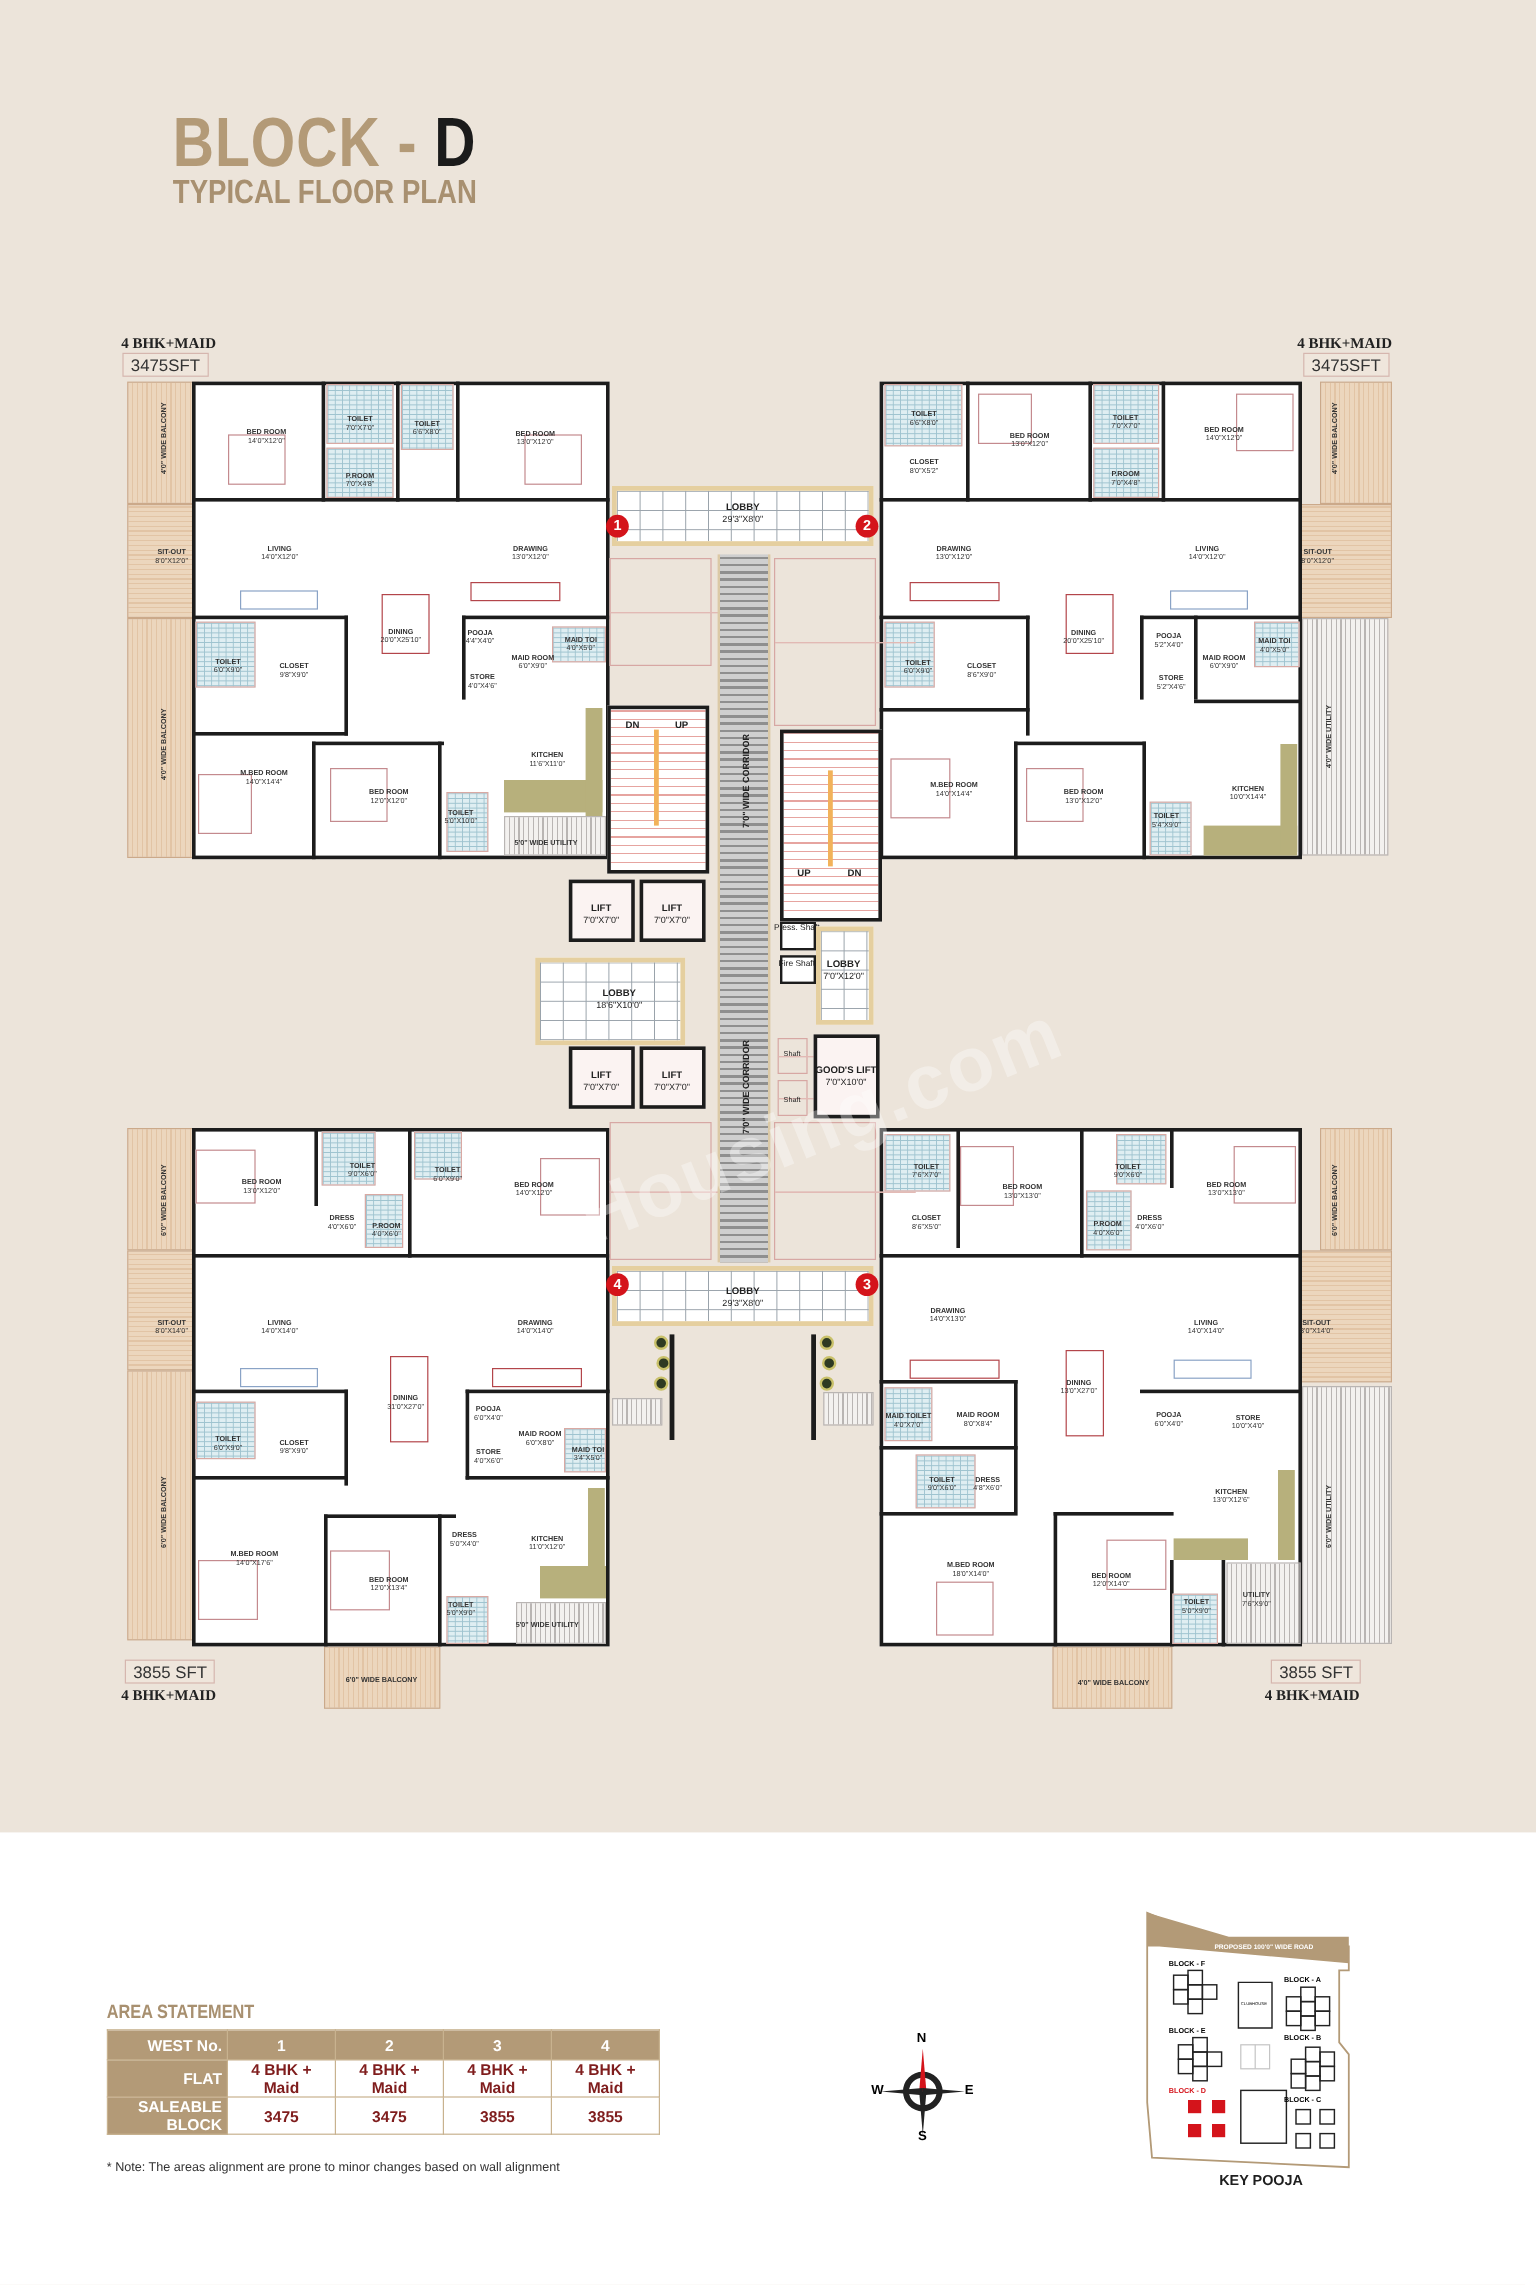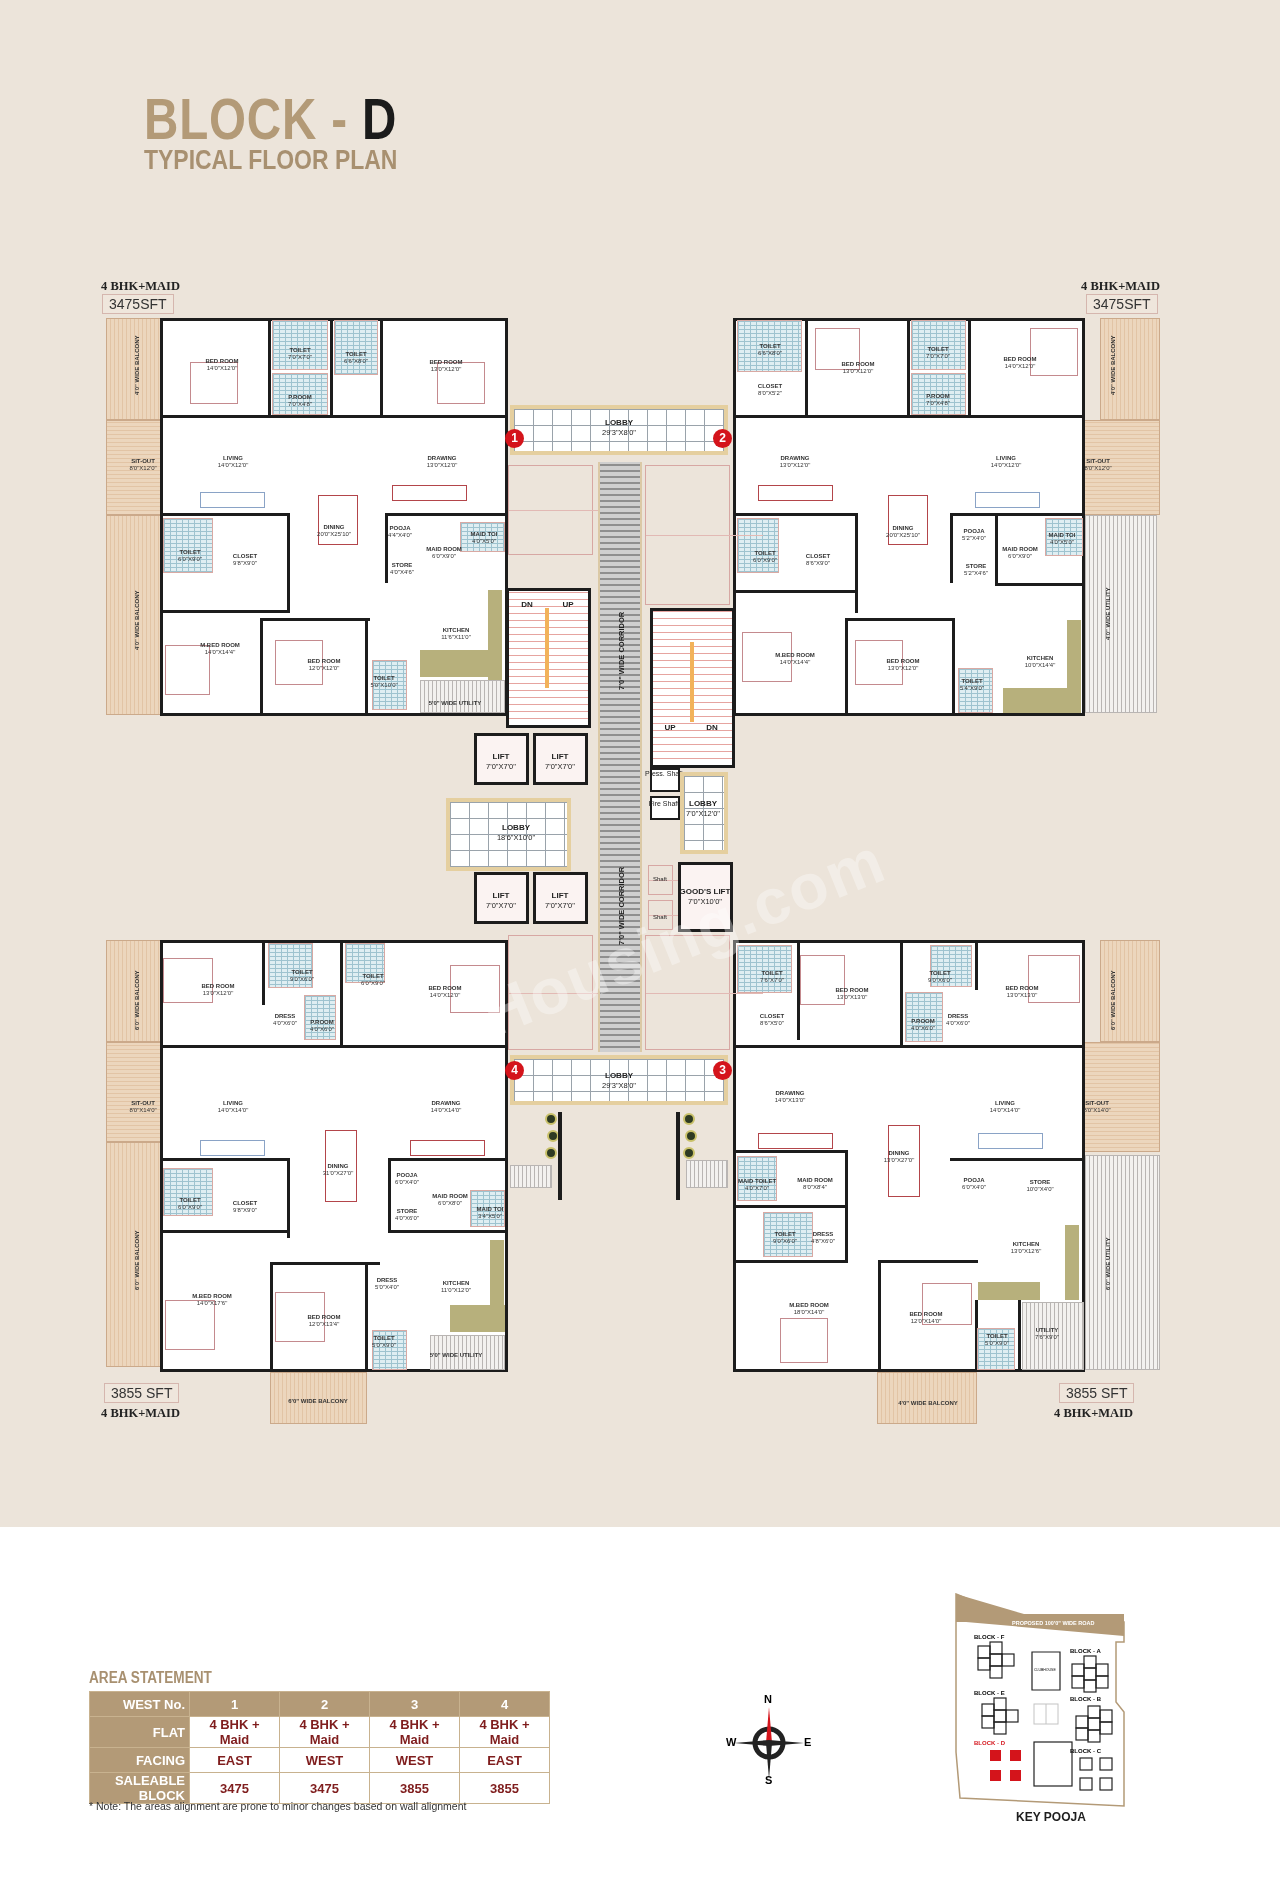--- a/index.html
+++ b/index.html
@@ -406,27 +406,20 @@
     <td class="val" style="background:#b39a77;color:#fff;">2</td>
     <td class="val" style="background:#b39a77;color:#fff;">3</td>
     <td class="val" style="background:#b39a77;color:#fff;">4</td>
   </tr>
   <tr>
     <td class="head">FLAT</td>
     <td class="val">4 BHK + Maid</td>
     <td class="val">4 BHK + Maid</td>
     <td class="val">4 BHK + Maid</td>
     <td class="val">4 BHK + Maid</td>
-  </tr>
-  <tr>
-    <td class="head">FACING</td>
-    <td class="val">EAST</td>
-    <td class="val">WEST</td>
-    <td class="val">WEST</td>
-    <td class="val">EAST</td>
   </tr>
   <tr>
     <td class="head">SALEABLE BLOCK</td>
     <td class="val">3475</td>
     <td class="val">3475</td>
     <td class="val">3855</td>
     <td class="val">3855</td>
   </tr>
 </tbody>
   </table>

